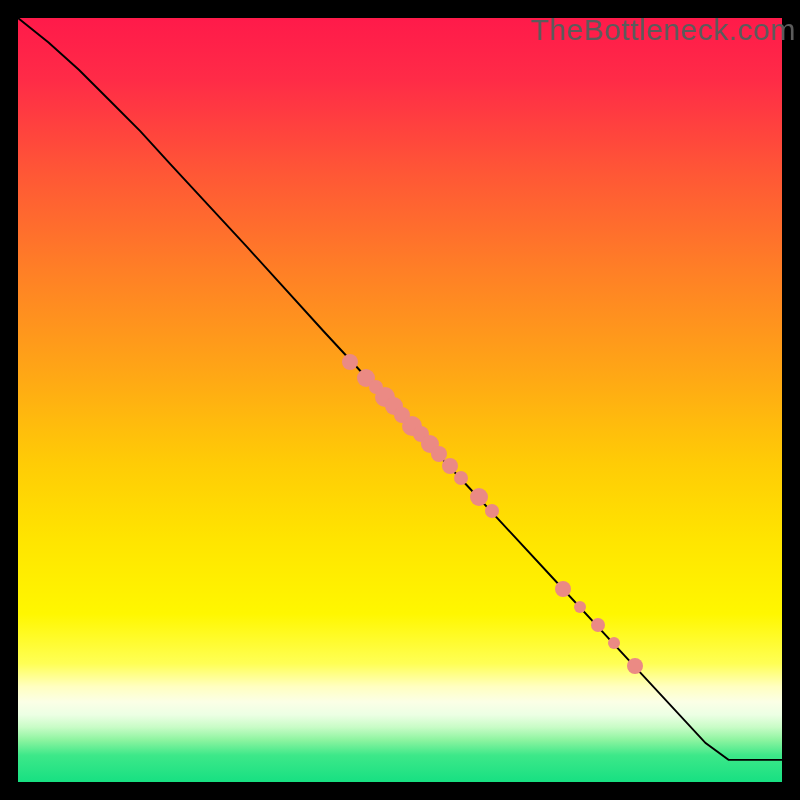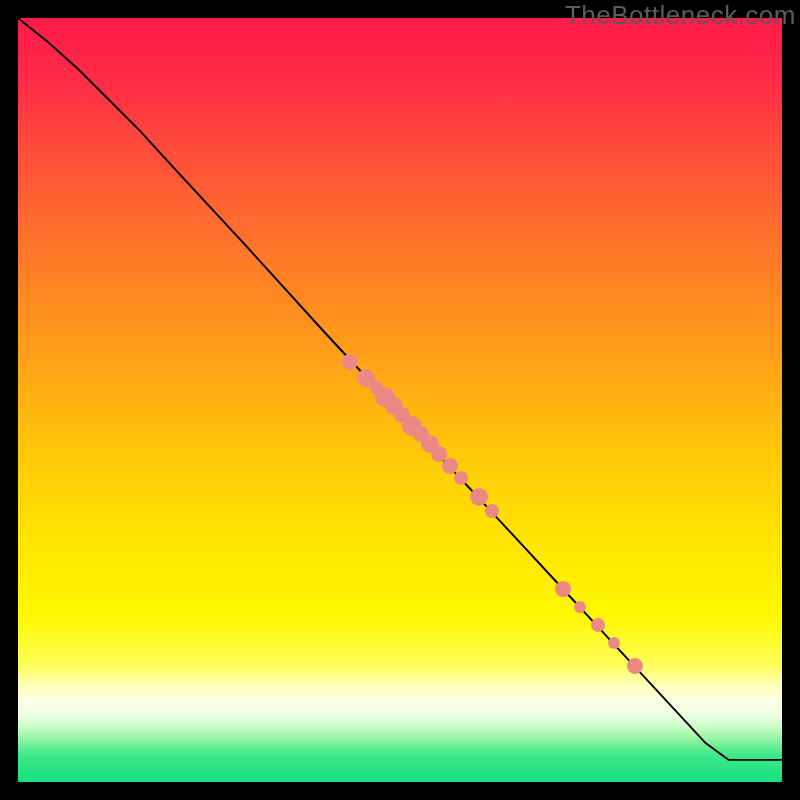--- a/index.html
+++ b/index.html
@@ -42,24 +42,24 @@
     height: 100%;
   }
   .dot {
     position: absolute;
     border-radius: 50%;
     background: #eb8a84;
     transform: translate(-50%, -50%);
   }
   .watermark {
     position: absolute;
-    top: 0;
+    top: 13px;
     right: 4px;
     color: #5b5b5b;
-    font-size: 26px;
+    font-size: 30px;
     letter-spacing: 0.5px;
     font-weight: 400;
     user-select: none;
   }
 </style>
 </head>
 <body>
 
 <div class="frame">
   <div class="plot">

